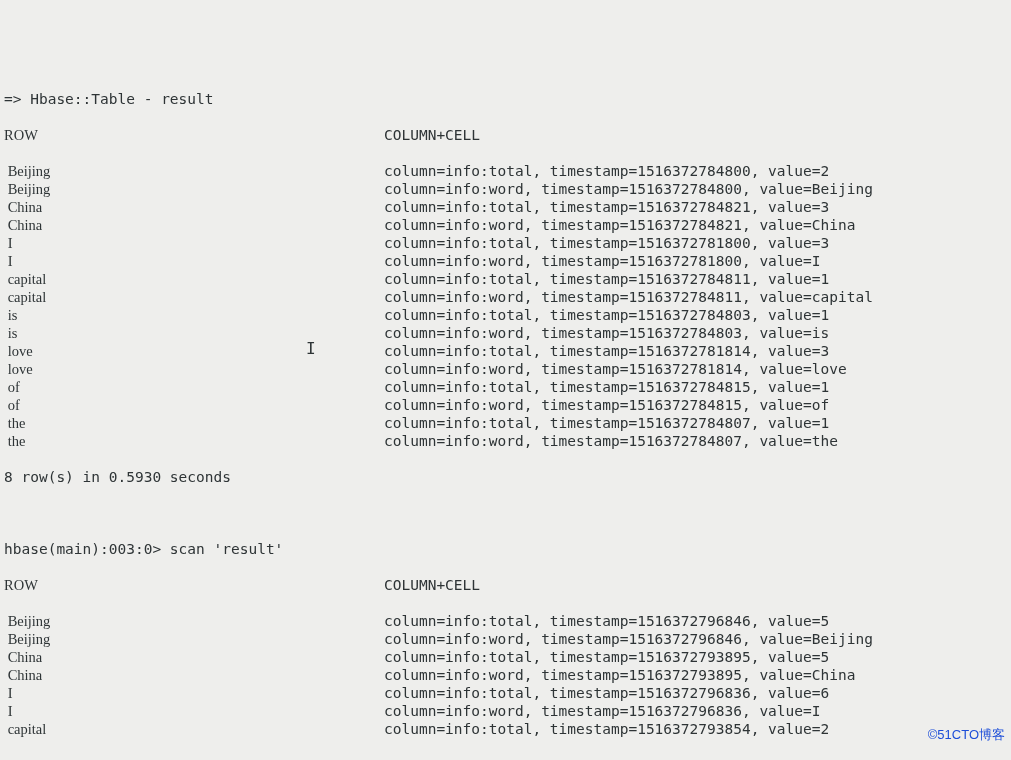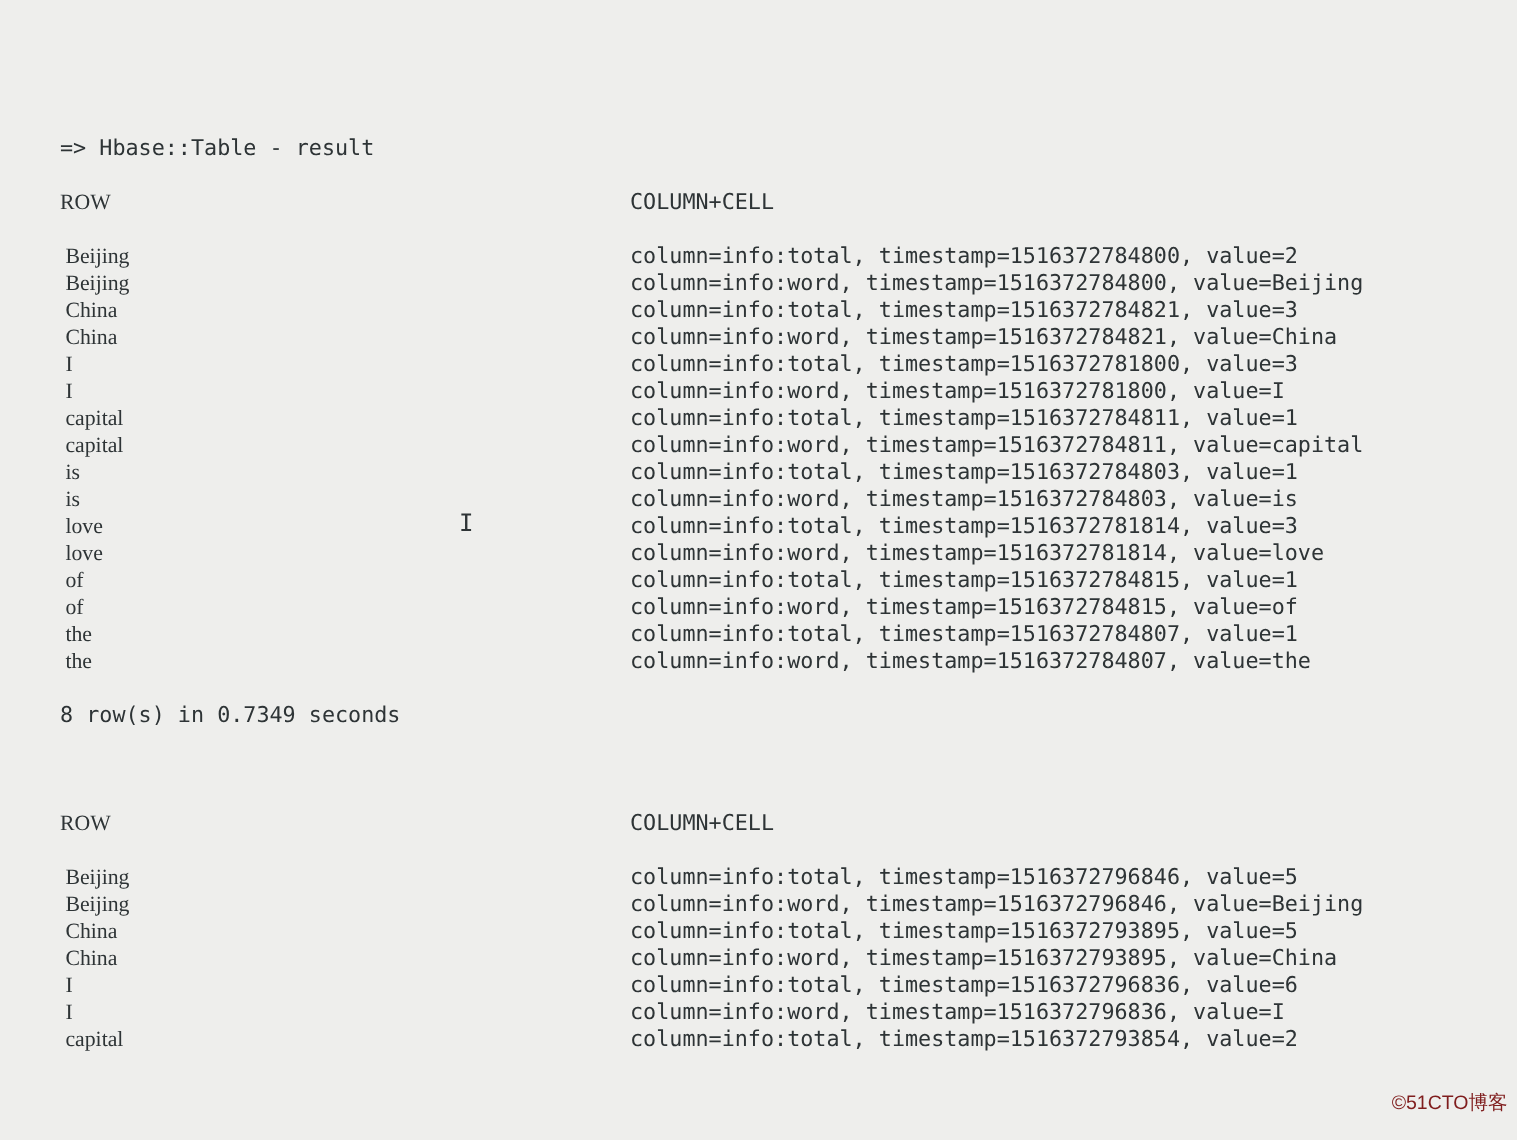--- a/index.html
+++ b/index.html
@@ -15,54 +15,54 @@
       color: #2e3436;
       padding: 0 4px;
       width: 1011px;
       height: 760px;
       overflow: hidden;
       position: relative;
       white-space: pre;
     }
     .line {
       display: flex;
-      margin-left: 36px;
     }
     .rowcol {
       display: inline-block;
       width: 380px;
       font-family: Liberation Serif, serif;
     }
     .text-cursor {
       position: absolute;
       left: 306px;
       top: 340px;
       color: #2e3436;
       font-size: 16px;
     }
     .watermark {
       position: absolute;
       right: 6px;
       bottom: 16px;
-      color: #7f1d1d;
+      color: #1d4ed8;
       font-size: 13px;
       font-family: sans-serif;
     }
   </style>
 </head>
 <body>
 
 
 
 <div>
 <div class="line"><span>=&gt; Hbase::Table - result</span></div>
 <div class="line"><span class="rowcol">ROW</span><span>COLUMN+CELL</span></div>
 <div id="scan1-rows"><div class="line"><span class="rowcol"> Beijing</span><span>column=info:total, timestamp=1516372784800, value=2</span></div><div class="line"><span class="rowcol"> Beijing</span><span>column=info:word, timestamp=1516372784800, value=Beijing</span></div><div class="line"><span class="rowcol"> China</span><span>column=info:total, timestamp=1516372784821, value=3</span></div><div class="line"><span class="rowcol"> China</span><span>column=info:word, timestamp=1516372784821, value=China</span></div><div class="line"><span class="rowcol"> I</span><span>column=info:total, timestamp=1516372781800, value=3</span></div><div class="line"><span class="rowcol"> I</span><span>column=info:word, timestamp=1516372781800, value=I</span></div><div class="line"><span class="rowcol"> capital</span><span>column=info:total, timestamp=1516372784811, value=1</span></div><div class="line"><span class="rowcol"> capital</span><span>column=info:word, timestamp=1516372784811, value=capital</span></div><div class="line"><span class="rowcol"> is</span><span>column=info:total, timestamp=1516372784803, value=1</span></div><div class="line"><span class="rowcol"> is</span><span>column=info:word, timestamp=1516372784803, value=is</span></div><div class="line"><span class="rowcol"> love</span><span>column=info:total, timestamp=1516372781814, value=3</span></div><div class="line"><span class="rowcol"> love</span><span>column=info:word, timestamp=1516372781814, value=love</span></div><div class="line"><span class="rowcol"> of</span><span>column=info:total, timestamp=1516372784815, value=1</span></div><div class="line"><span class="rowcol"> of</span><span>column=info:word, timestamp=1516372784815, value=of</span></div><div class="line"><span class="rowcol"> the</span><span>column=info:total, timestamp=1516372784807, value=1</span></div><div class="line"><span class="rowcol"> the</span><span>column=info:word, timestamp=1516372784807, value=the</span></div></div>
-<div class="line"><span>8 row(s) in 0.7349 seconds</span></div>
+<div class="line"><span>8 row(s) in 0.5930 seconds</span></div>
 <div class="line">&nbsp;</div>
+<div class="line"><span>hbase(main):003:0&gt; scan 'result'</span></div>
 <div class="line"><span class="rowcol">ROW</span><span>COLUMN+CELL</span></div>
 <div id="scan2-rows"><div class="line"><span class="rowcol"> Beijing</span><span>column=info:total, timestamp=1516372796846, value=5</span></div><div class="line"><span class="rowcol"> Beijing</span><span>column=info:word, timestamp=1516372796846, value=Beijing</span></div><div class="line"><span class="rowcol"> China</span><span>column=info:total, timestamp=1516372793895, value=5</span></div><div class="line"><span class="rowcol"> China</span><span>column=info:word, timestamp=1516372793895, value=China</span></div><div class="line"><span class="rowcol"> I</span><span>column=info:total, timestamp=1516372796836, value=6</span></div><div class="line"><span class="rowcol"> I</span><span>column=info:word, timestamp=1516372796836, value=I</span></div><div class="line"><span class="rowcol"> capital</span><span>column=info:total, timestamp=1516372793854, value=2</span></div></div>
 
 
 
 </div>
 
 <span class="text-cursor">I</span>
 <span class="watermark">©51CTO博客</span>
 

